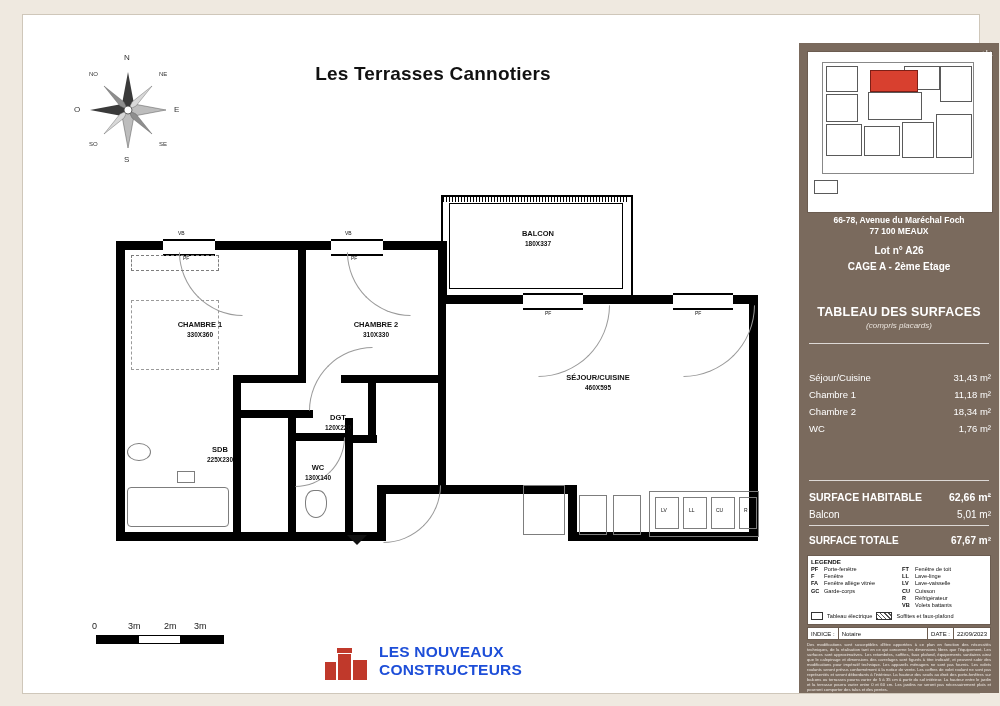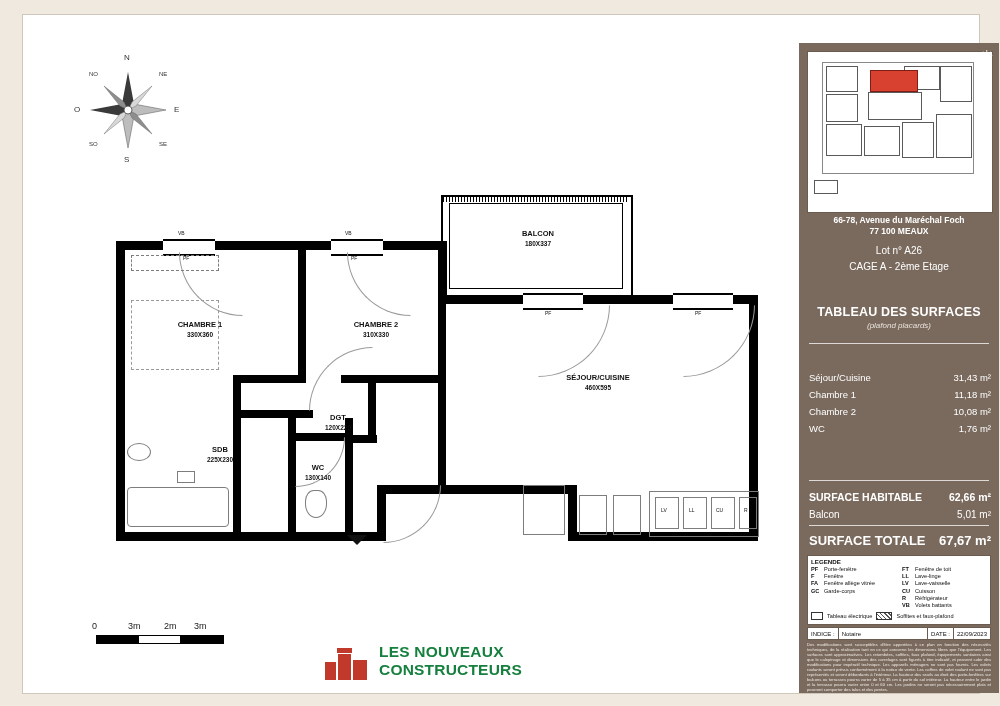--- a/index.html
+++ b/index.html
@@ -38,37 +38,37 @@
   .mini-map .hl{position:absolute;background:#d8402f;border:1px solid #7d1f16;}
   .mini-star{position:absolute;right:6px;top:4px;color:#fff;font-size:15px;}
   .addr{
     position:absolute;left:8px;top:172px;width:184px;text-align:center;
     font-size:8.5px;font-weight:bold;line-height:1.35;
   }
   .aptinfo{
     position:absolute;left:8px;top:200px;width:184px;text-align:center;
     font-size:10px;line-height:1.6;
   }
-  .aptinfo .b{font-weight:normal;}
+  .aptinfo .b{font-weight:bold;}
   .tbl-title{
     position:absolute;left:8px;top:262px;width:184px;text-align:center;
     font-size:12.5px;font-weight:bold;letter-spacing:.2px;
   }
   .tbl-sub{
     position:absolute;left:8px;top:278px;width:184px;text-align:center;
     font-size:8px;font-style:italic;color:#e8e2db;
   }
   .hr{position:absolute;left:10px;width:180px;height:1px;background:#ffffff;opacity:.75;}
   .surf-list{position:absolute;left:10px;top:326px;width:182px;font-size:9.5px;}
   .surf-row{display:flex;justify-content:space-between;line-height:17px;}
   .surf-row .v{font-variant-numeric:tabular-nums;}
   .tot1{position:absolute;left:10px;top:445px;width:182px;font-size:10px;}
   .tot1 .r{display:flex;justify-content:space-between;line-height:18px;}
   .tot1 .r.bold{font-weight:bold;font-size:10.5px;}
-  .tot2{position:absolute;left:10px;top:488px;width:182px;font-size:13px;font-weight:bold;}
+  .tot2{position:absolute;left:10px;top:488px;width:182px;font-size:10px;font-weight:bold;}
   .tot2 .r{display:flex;justify-content:space-between;line-height:19px;}
   
   .legend{
     position:absolute;left:8px;top:512px;width:184px;height:70px;
     background:#fff;color:#111;border:1px solid #6b5c50;font-size:5.6px;
     padding:2px 3px;box-sizing:border-box;
   }
   .legend .t{font-size:6.2px;font-weight:bold;margin-bottom:1px;}
   .legend .cols{display:flex;gap:6px;}
   .legend .c{width:50%;}
@@ -100,30 +100,31 @@
   .fx{position:absolute;border:1px solid #7d7d7d;background:transparent;}
   .fx-d{position:absolute;border:1px dashed #9a9a9a;}
   .balcony{position:absolute;border:1px solid #000;background:#fff;}
   .hatch{position:absolute;background:repeating-linear-gradient(90deg,#000 0 1px,#fff 1px 3px);}
   
   .scalebar{position:absolute;left:65px;top:608px;width:180px;height:28px;}
   .sb-seg{position:absolute;top:12px;height:7px;border:1px solid #000;}
   .sb-lbl{position:absolute;top:-2px;font-size:9px;}
   
   .logo{position:absolute;left:300px;top:626px;width:210px;height:44px;}
-  .logo .txt{position:absolute;left:56px;top:2px;font-size:15.5px;font-weight:bold;line-height:18px;letter-spacing:.2px;color:#15803d;}
+  .logo .txt{position:absolute;left:56px;top:2px;font-size:15.5px;font-weight:bold;line-height:18px;letter-spacing:.2px;color:#1d4ed8;}
   .logo .mark{position:absolute;left:0;top:3px;width:48px;height:36px;}
   .logo .mark i{position:absolute;background:#c0392b;display:block;}
 </style>
 </head>
 <body>
 
 <div class="page">
   <div class="sheet">
 
+    <div class="doc-title">Les Terrasses Cannotiers</div>
 
     <div class="compass">
       <svg width="110" height="110" viewBox="0 0 110 110">
         <g transform="translate(55,55)">
           <polygon points="0,-38 6,-6 0,0 -6,-6" fill="#3a3a3a"></polygon>
           <polygon points="0,38 6,6 0,0 -6,6" fill="#bdbdbd" stroke="#555" stroke-width="0.5"></polygon>
           <polygon points="-38,0 -6,6 0,0 -6,-6" fill="#3a3a3a"></polygon>
           <polygon points="38,0 6,6 0,0 6,-6" fill="#bdbdbd" stroke="#555" stroke-width="0.5"></polygon>
           <polygon points="-24,-24 -4,-8 0,0 -8,-4" fill="#8e8e8e" stroke="#555" stroke-width="0.4"></polygon>
           <polygon points="24,-24 8,-4 0,0 4,-8" fill="#d8d8d8" stroke="#555" stroke-width="0.4"></polygon>
@@ -293,35 +294,35 @@
         <div>66-78, Avenue du Maréchal Foch</div>
         <div>77 100 MEAUX</div>
       </div>
 
       <div class="aptinfo">
         <div class="b">Lot n°  A26</div>
         <div class="b">CAGE A - 2ème Etage</div>
       </div>
 
       <div class="tbl-title">TABLEAU DES SURFACES</div>
-      <div class="tbl-sub">(plafond placards)</div>
+      <div class="tbl-sub">(compris placards)</div>
       <div class="hr" style="top:300px;"></div>
 
       <div class="surf-list">
         <div class="surf-row">
           <span>Séjour/Cuisine</span>
           <span class="v">31,43 m²</span>
         </div>
         <div class="surf-row">
           <span>Chambre 1</span>
           <span class="v">11,18 m²</span>
         </div>
         <div class="surf-row">
           <span>Chambre 2</span>
-          <span class="v">10,08 m²</span>
+          <span class="v">18,34 m²</span>
         </div>
         <div class="surf-row">
           <span>WC</span>
           <span class="v">1,76 m²</span>
         </div>
       </div>
 
       <div class="hr" style="top:437px;"></div>
       <div class="tot1">
         <div class="r bold">

